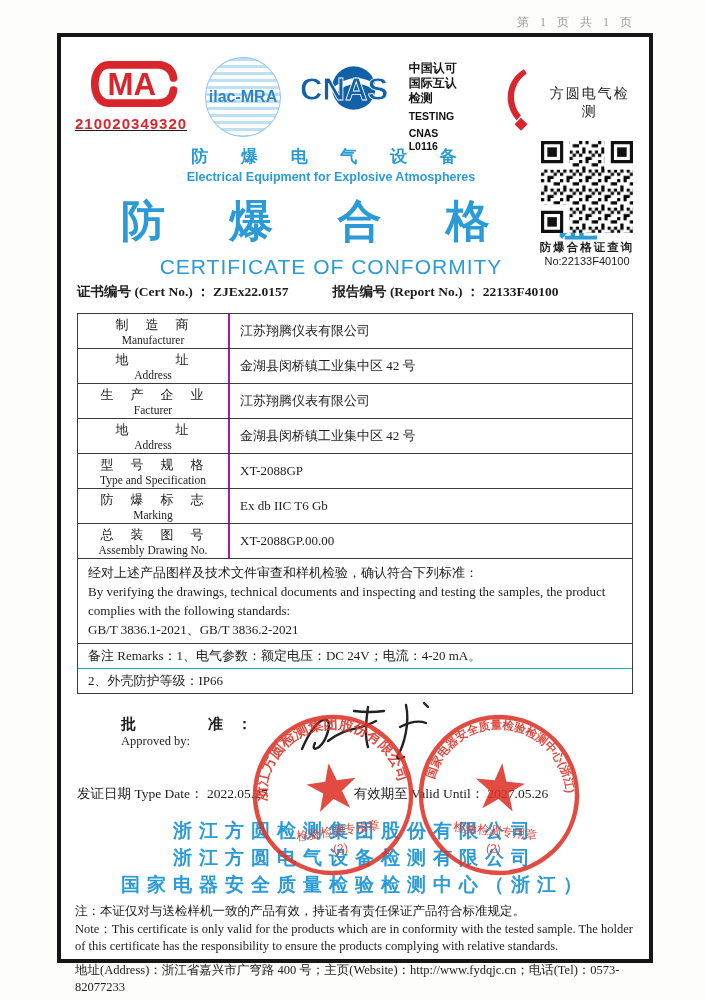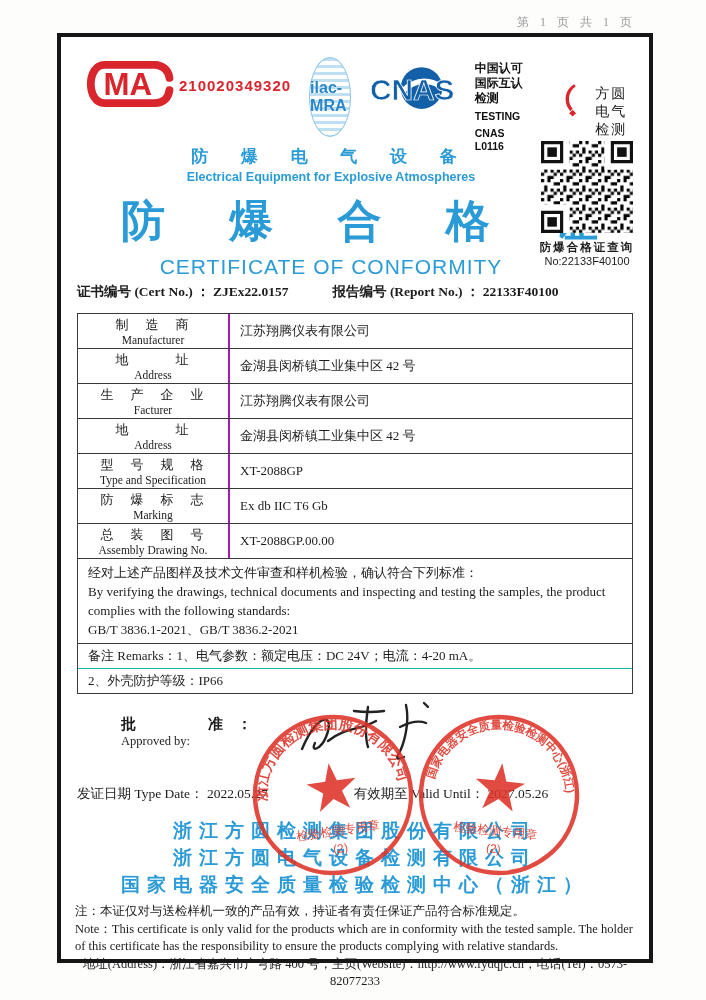--- a/index.html
+++ b/index.html
@@ -3,21 +3,21 @@
 <meta charset="utf-8">
 <style>
   html,body{margin:0;padding:0;background:#e8e8e8;}
   .canvas{position:relative;width:706px;height:1000px;background:#fdfdfc;overflow:hidden;
           font-family:"Liberation Serif", serif;color:#1c1c1c;}
   .pagenum{position:absolute;top:14px;right:70px;font-size:12px;color:#9a9a9a;letter-spacing:4px;}
   .frame{position:absolute;left:57px;top:33px;width:588px;height:922px;border:4px solid #161616;background:#fff;}
 
   
   .logos{position:absolute;left:14px;top:18px;right:14px;height:100px;display:flex;align-items:flex-start;gap:18px;}
-  .cma{display:flex;flex-direction:row;align-items:center;}
+  .cma{display:flex;flex-direction:column;align-items:center;text-decoration:underline;}
   .cma-num{color:#d8262c;font-weight:bold;font-size:15px;font-family:"Liberation Sans",sans-serif;margin-top:2px;letter-spacing:1px;}
   .ilac{width:78px;height:78px;border-radius:50%;margin-top:2px;
         background:repeating-linear-gradient(180deg,#bfe0f2 0 3px,#ffffff 3px 7px);
         border:1px solid #8ec6e8;display:flex;align-items:center;justify-content:center;}
   .ilac span{font-family:"Liberation Sans",sans-serif;font-weight:bold;color:#2b86c8;font-size:16px;}
   .cnas-wrap{display:flex;align-items:flex-start;gap:4px;margin-top:6px;}
   .cnas-side{font-size:12px;font-weight:bold;color:#111;line-height:15px;font-family:"Liberation Sans",sans-serif;}
   .cnas-side .en{font-size:10.5px;line-height:13px;margin-top:4px;}
   .fy{display:flex;align-items:flex-start;gap:6px;margin-left:10px;margin-top:4px;}
   .fy-text{font-size:14px;color:#222;margin-top:26px;letter-spacing:2px;font-family:"Liberation Sans",sans-serif;text-align:center;}
@@ -65,21 +65,21 @@
            font-family:"Liberation Sans",sans-serif;color:#2b9bd7;font-weight:bold;}
   .issuers div{font-size:19px;letter-spacing:7px;line-height:27px;white-space:nowrap;}
 
   
   .stamp{position:absolute;z-index:5;opacity:0.88;}
   .stamp-left{left:186px;top:672px;}
   .stamp-right{left:352px;top:672px;}
 
   
   .footnote{position:absolute;left:14px;top:866px;width:560px;font-size:12.5px;line-height:17.5px;}
-  .footnote .addr{text-align:center;}
+  .footnote .addr{margin-top:6px;}
 </style>
 </head>
 <body>
 
 <div class="canvas">
   <div class="pagenum">第 1 页 共 1 页</div>
 
   <div class="frame">
 
     <div class="logos">

